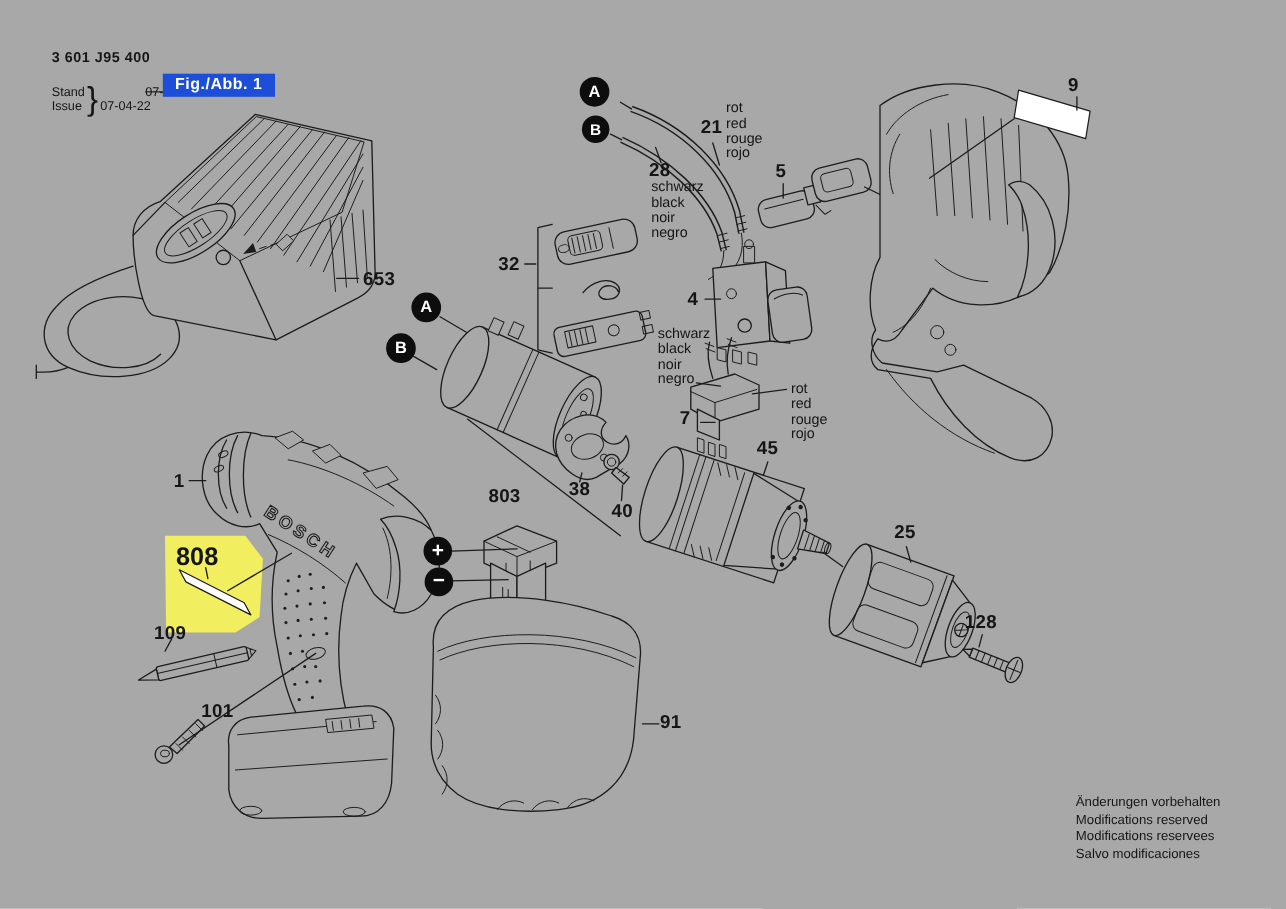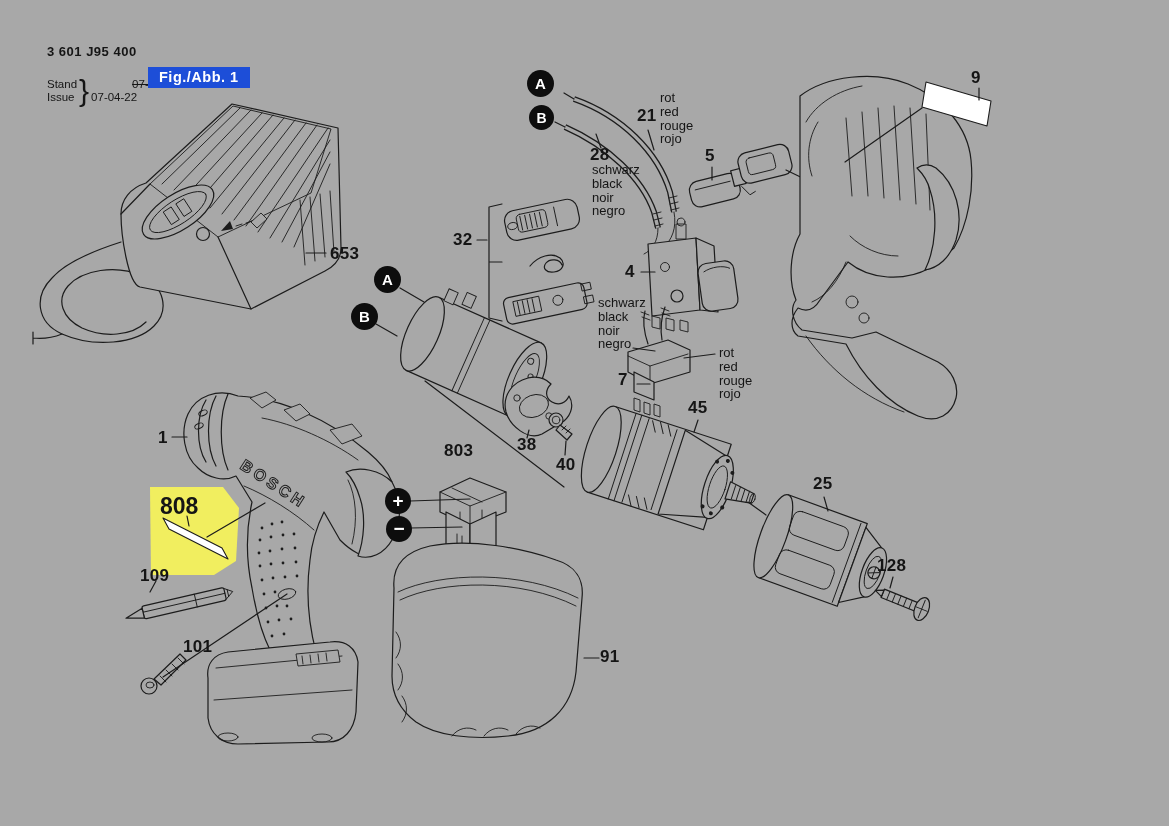--- a/index.html
+++ b/index.html
@@ -400,14 +400,20 @@
     <div>rojo</div>
   </div>
 
   <div class="marker" style="left:527px;top:70px;">A</div>
   <div class="marker small" style="left:529px;top:105px;">B</div>
   <div class="marker" style="left:374px;top:266px;">A</div>
   <div class="marker" style="left:351px;top:303px;">B</div>
   <div class="marker pm" style="left:385px;top:488px;">+</div>
   <div class="marker pm" style="left:386px;top:516px;">−</div>
 
+  <div class="abs footer" style="left:978px;top:722px;">
+    <div>Änderungen vorbehalten</div>
+    <div>Modifications reserved</div>
+    <div>Modifications reservees</div>
+    <div>Salvo modificaciones</div>
+  </div>
 
 </div>
 
 </body></html>

